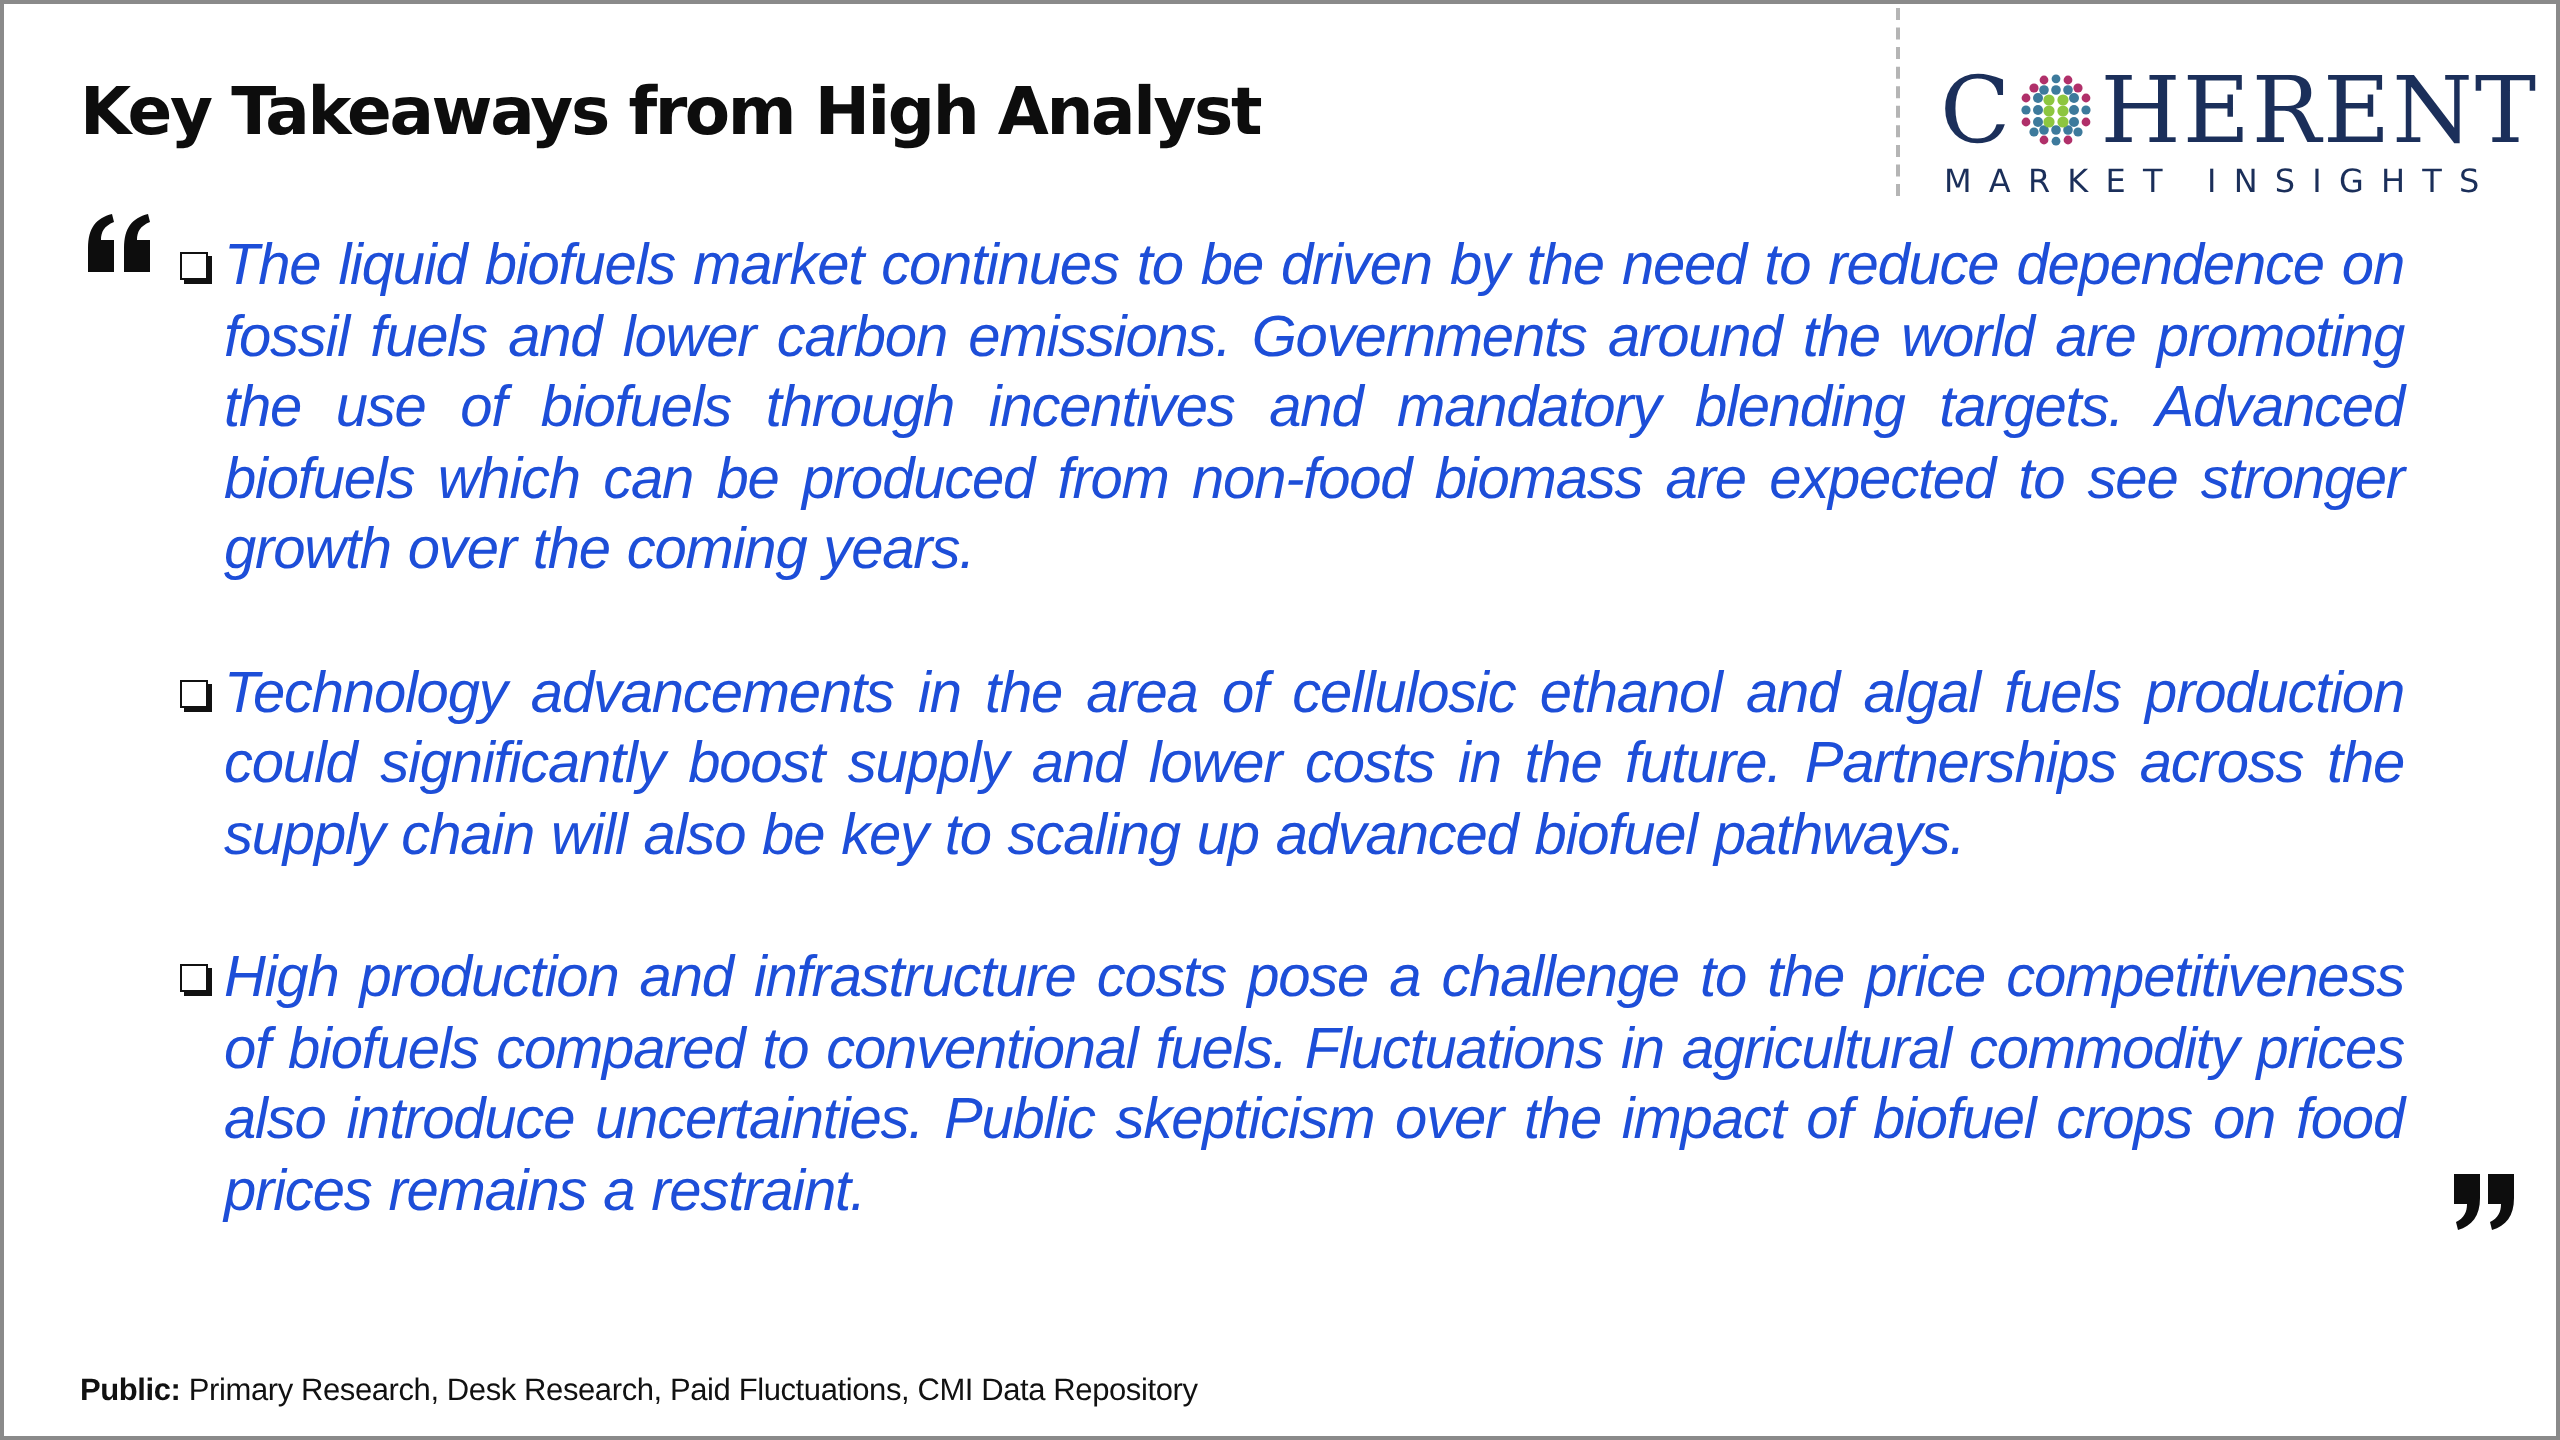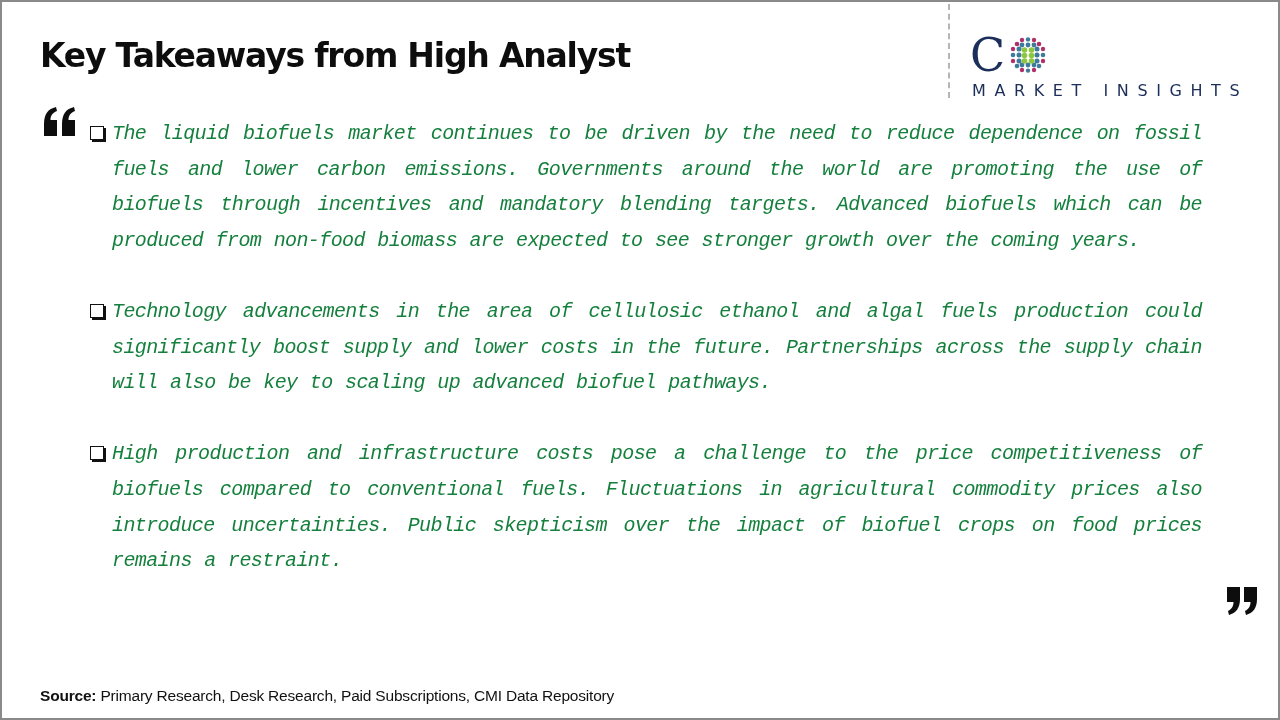--- a/index.html
+++ b/index.html
@@ -66,25 +66,25 @@
     width: 32px; height: 30px;
   }
   .content {
     position: absolute;
     left: 86px; top: 114px;
     width: 1114px;
   }
   .item {
     position: relative;
     padding-left: 24px;
-    font-family: Liberation Mono, monospace;
+    font-family: Liberation Sans, sans-serif;
     font-style: italic;
-    font-size: 20px;
+    font-size: 29px;
     line-height: 35.6px;
-    color: #15803d;
+    color: #1d4ed8;
     text-align: justify;
     letter-spacing: -0.6px;
     word-spacing: 1px;
   }
   .item + .item { margin-top: 35.6px; }
   .bullet {
     position: absolute; left: 2px; top: 10px;
     width: 14px; height: 14px;
     box-sizing: border-box;
     border: 1.6px solid #111;
@@ -148,20 +148,21 @@
           <circle cx="25" cy="29" r="2.4" fill="#3d7a9c"></circle>
 
           <circle cx="15.5" cy="14" r="2.8" fill="#8dc63f"></circle>
           <circle cx="22.5" cy="14" r="2.8" fill="#8dc63f"></circle>
           <circle cx="15.5" cy="19.5" r="2.8" fill="#8dc63f"></circle>
           <circle cx="22.5" cy="19.5" r="2.8" fill="#8dc63f"></circle>
           <circle cx="15.5" cy="25" r="2.8" fill="#8dc63f"></circle>
           <circle cx="22.5" cy="25" r="2.8" fill="#8dc63f"></circle>
         </g>
       </svg>
+      <span>HERENT</span>
     </div>
     <div class="logo-sub">MARKET INSIGHTS</div>
   </div>
 
   <svg class="quote-open" viewBox="0 0 36 32">
     <path d="M2 30 V18 C2 8 6 3 14 1 L15 5 C10 7 8.5 10 8.5 14 H15 V30 Z" fill="#0d0d0d"></path>
     <path d="M20 30 V18 C20 8 24 3 32 1 L33 5 C28 7 26.5 10 26.5 14 H33 V30 Z" fill="#0d0d0d"></path>
   </svg>
 
   <div class="content">
@@ -178,16 +179,16 @@
       <span>High production and infrastructure costs pose a challenge to the price competitiveness of biofuels compared to conventional fuels. Fluctuations in agricultural commodity prices also introduce uncertainties. Public skepticism over the impact of biofuel crops on food prices remains a restraint.</span>
     </div>
   </div>
 
   <svg class="quote-close" viewBox="0 0 32 30">
     <path d="M1 1 H14 V13 C14 22 10 27 3 29 L2 25 C6 23 7.5 20 7.5 16 H1 Z" fill="#0d0d0d"></path>
     <path d="M18 1 H31 V13 C31 22 27 27 20 29 L19 25 C23 23 24.5 20 24.5 16 H18 Z" fill="#0d0d0d"></path>
   </svg>
 
   <div class="source">
-    <b>Source:</b><span> Primary Research, Desk Research, Paid Subscriptions, CMI Data Repository</span>
+    <b>Public:</b><span> Primary Research, Desk Research, Paid Fluctuations, CMI Data Repository</span>
   </div>
 
 </div>
 
 </body></html>

